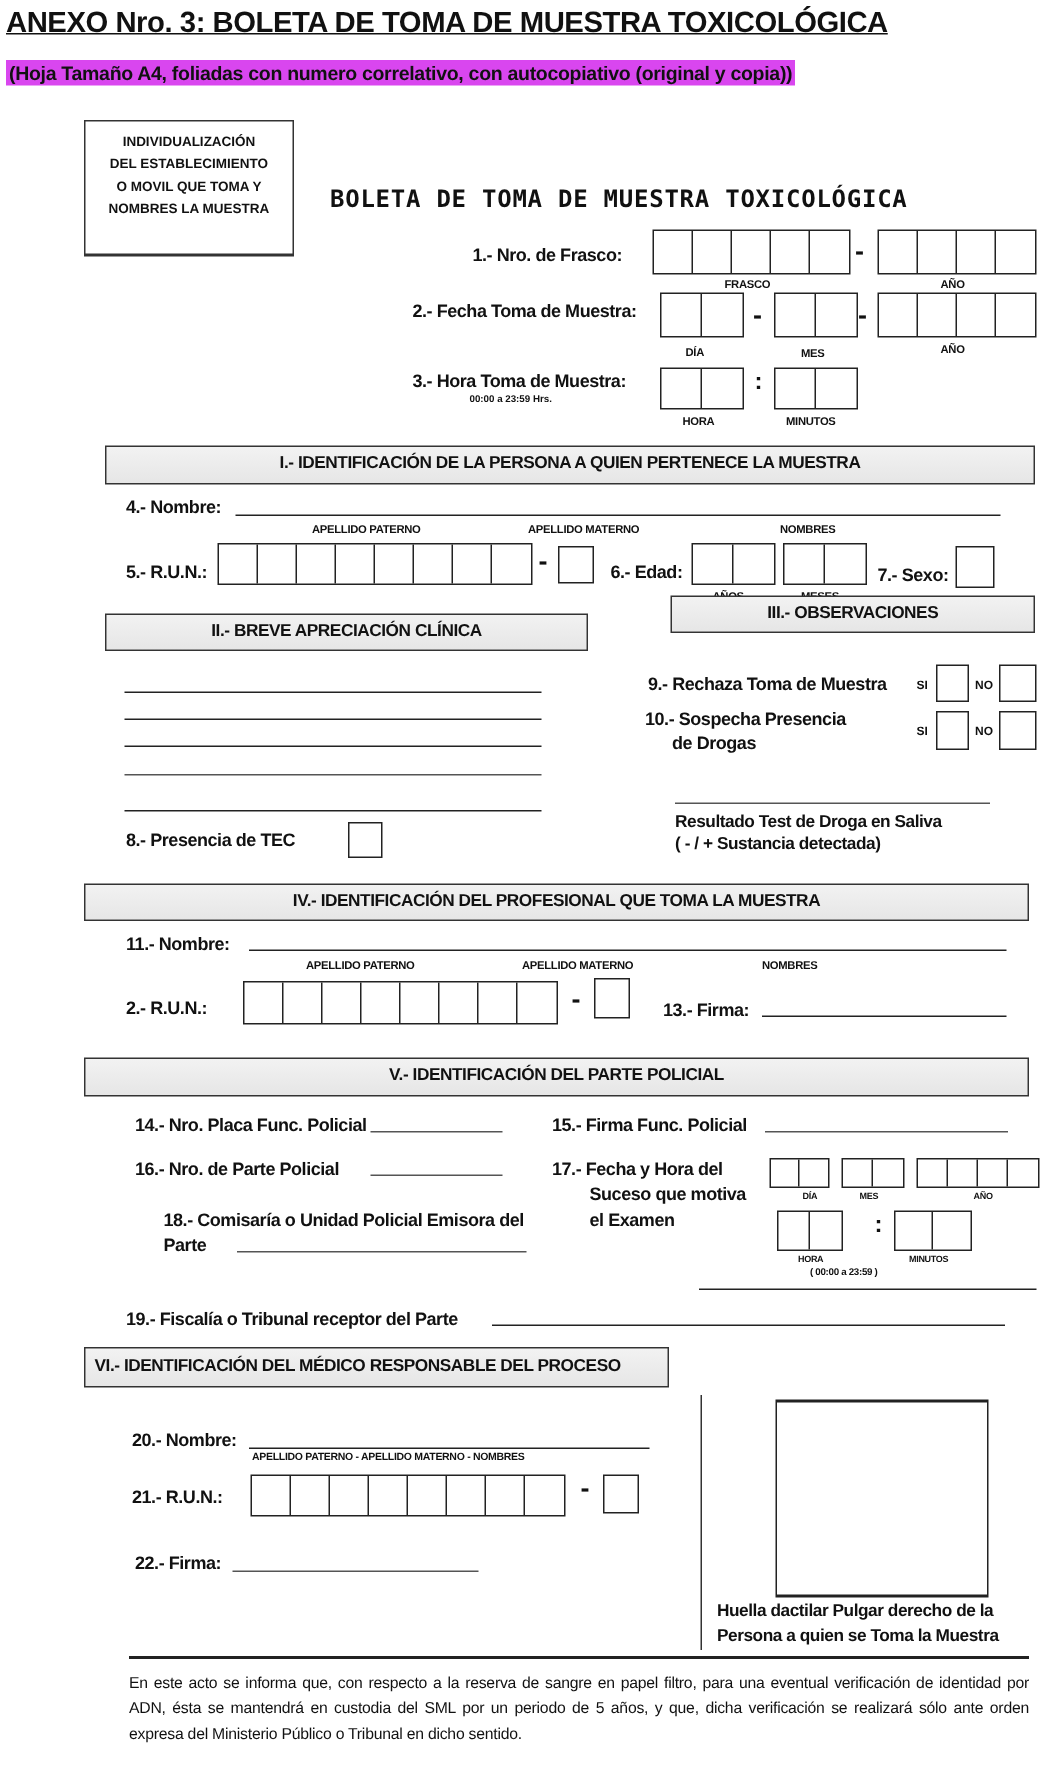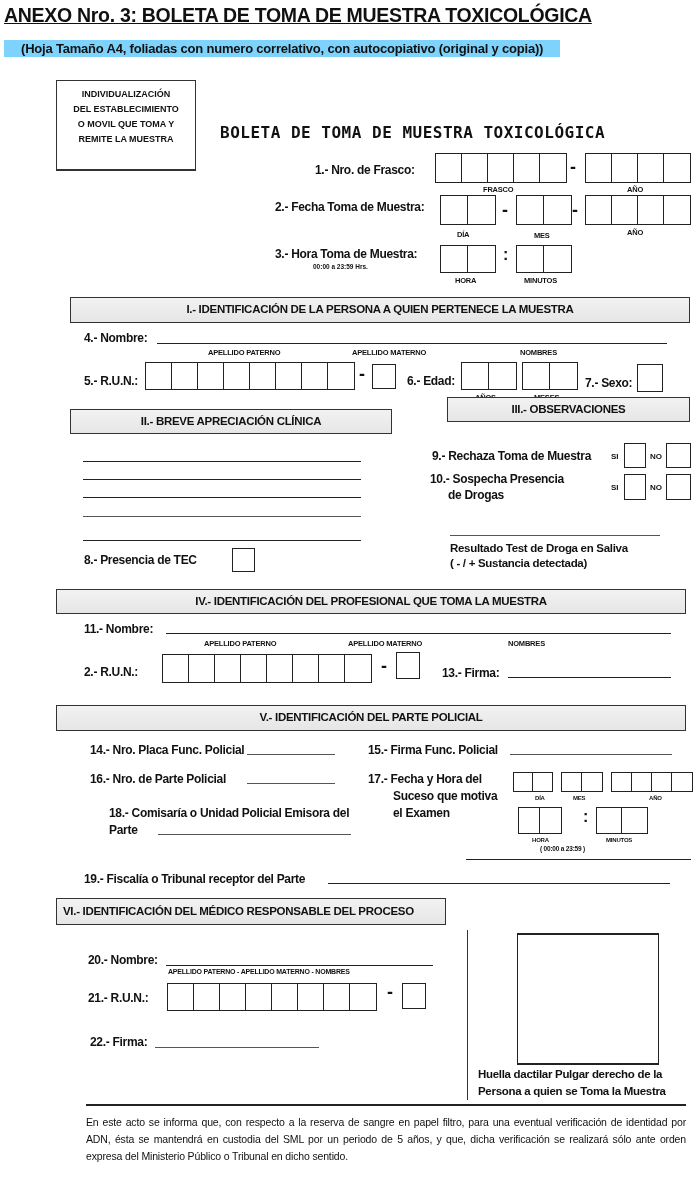--- a/index.html
+++ b/index.html
@@ -1,20 +1,20 @@
 <!DOCTYPE html>
 <html><head>
 <meta charset="utf-8">
 <style>
   * { box-sizing: border-box; margin: 0; padding: 0; }
   html, body { width: 700px; height: 1187px; background: #ffffff; overflow: hidden; }
   body { position: relative; font-family: "Liberation Sans", sans-serif; color: #111; }
   .abs { position: absolute; }
   .title { left: 4px; top: 4px; font-size: 19.5px; font-weight: bold; text-decoration: underline; letter-spacing: -0.3px; color: #111; }
-  .subtitle { left: 4px; top: 40px; font-size: 13px; font-weight: bold; background: #7dd3fc; padding: 1px 17px; letter-spacing: -0.2px; }
+  .subtitle { left: 4px; top: 40px; font-size: 13px; font-weight: bold; background: #d946ef; padding: 1px 2px; letter-spacing: -0.2px; }
   .estab-box { left: 56px; top: 80px; width: 140px; height: 91px; border: 1.5px solid #333; border-bottom-width: 2px; font-size: 9px; font-weight: bold; text-align: center; line-height: 15px; padding-top: 6px; }
   .form-title { left: 220px; top: 123px; font-family: "DejaVu Sans Mono", "Liberation Mono", monospace; font-size: 16px; font-weight: bold; letter-spacing: 0.5px; }
   .lbl { font-size: 12px; font-weight: bold; white-space: nowrap; letter-spacing: -0.3px; }
   .tiny { font-size: 7.5px; font-weight: bold; white-space: nowrap; letter-spacing: -0.2px; }
   .small { font-size: 8px; font-weight: bold; white-space: nowrap; }
   .boxes { display: flex; border: 1.5px solid #222; }
   .boxes .cell { border-right: 1.5px solid #222; }
   .boxes .cell:last-child { border-right: none; }
   .dash { font-size: 18px; font-weight: bold; }
   .colon { font-size: 16px; font-weight: bold; }
@@ -27,21 +27,21 @@
 </head>
 <body>
 
 <div class="abs title">ANEXO Nro. 3: BOLETA DE TOMA DE MUESTRA TOXICOLÓGICA</div>
 <div class="abs subtitle">(Hoja Tamaño A4, foliadas con numero correlativo, con autocopiativo (original y copia))</div>
 
 <div class="abs estab-box">
   <div>INDIVIDUALIZACIÓN</div>
   <div>DEL ESTABLECIMIENTO</div>
   <div>O MOVIL QUE TOMA Y</div>
-  <div>REMITE LA MUESTRA</div>
+  <div>NOMBRES LA MUESTRA</div>
 </div>
 
 <div class="abs form-title">BOLETA DE TOMA DE MUESTRA TOXICOLÓGICA</div>
 
 <div class="abs lbl" style="left:315px; top:163px;">1.- Nro. de Frasco:</div>
 <div class="abs boxes" style="left:435px; top:153px; height:30px;">
   <div class="cell" style="width:26px"></div>
   <div class="cell" style="width:26px"></div>
   <div class="cell" style="width:26px"></div>
   <div class="cell" style="width:26px"></div>

